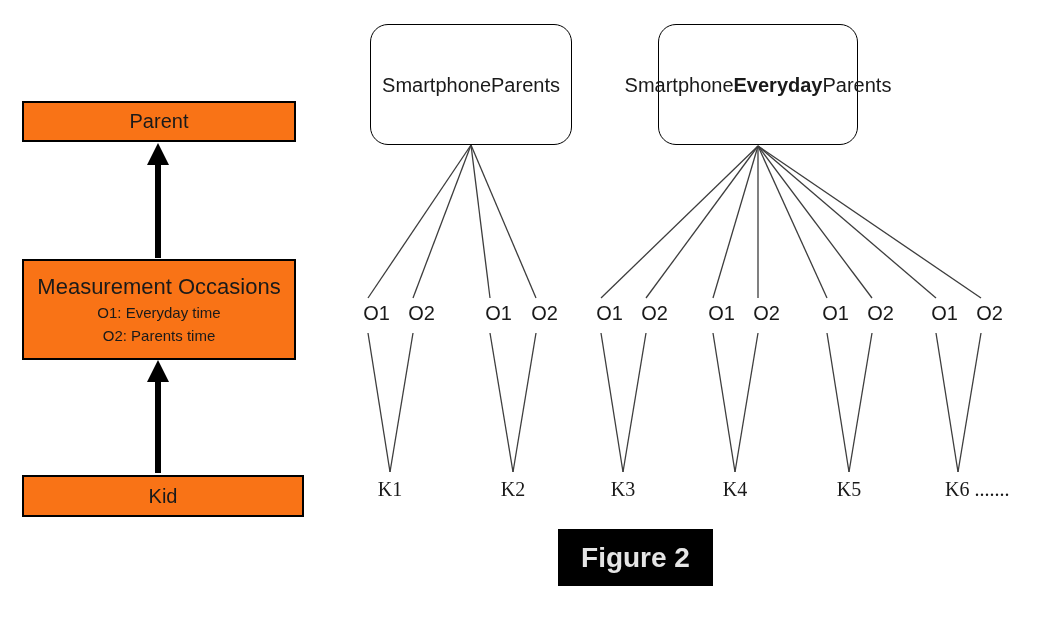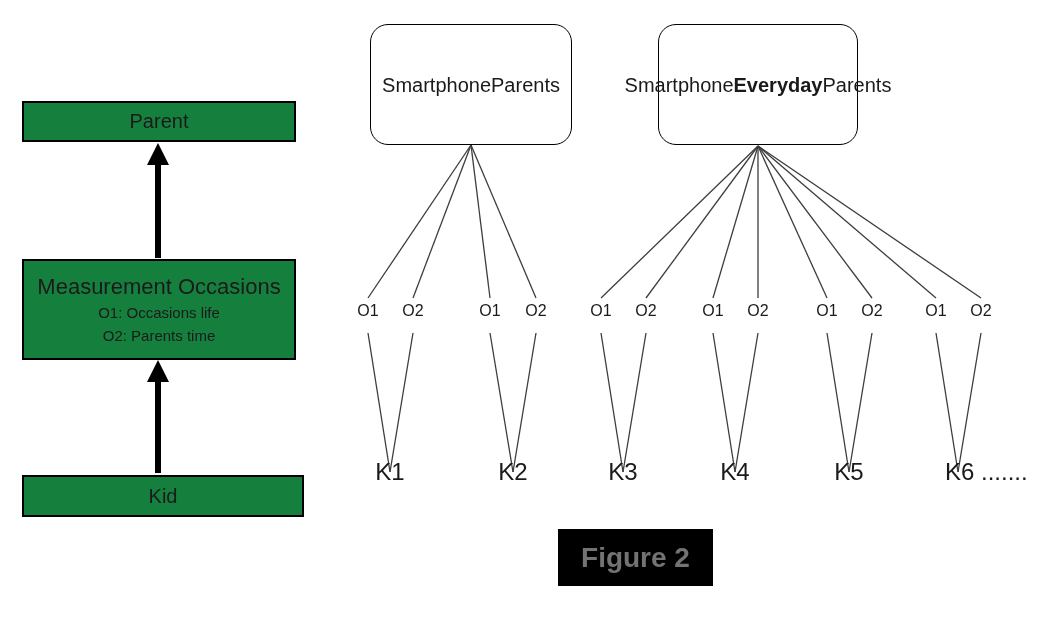--- a/index.html
+++ b/index.html
@@ -17,21 +17,21 @@
     overflow: hidden;
   }
   .lines-layer {
     position: absolute;
     left: 0;
     top: 0;
     z-index: 0;
   }
   .box {
     position: absolute;
-    background: #15803d;
+    background: #f97316;
     border: 2px solid #000000;
     box-sizing: border-box;
     display: flex;
     flex-direction: column;
     align-items: center;
     justify-content: center;
     text-align: center;
     z-index: 1;
   }
   .box-parent   { left: 22px;  top: 101px; width: 274px; height: 41px;  font-size: 20px; }
@@ -56,44 +56,45 @@
     line-height: 30px;
     z-index: 1;
   }
   .rounded-box .bold-line { font-weight: bold; }
   .group-box-1 { left: 370px; width: 202px; }
   .group-box-2 { left: 658px; width: 200px; }
   .o-label {
     position: absolute;
     top: 302px;
     width: 44px;
-    text-align: center;
-    font-size: 16px;
+    text-align: right;
+    font-size: 20px;
     z-index: 1;
   }
   .k-label {
     position: absolute;
-    top: 458px;
+    top: 478px;
     width: 60px;
     text-align: center;
-    font-size: 24px;
+    font-size: 20px;
     z-index: 1;
+    font-family: Liberation Serif, serif;
   }
   .k-label.wide {
     width: 120px;
     text-align: left;
   }
   .figure-tag {
     position: absolute;
     left: 558px;
     top: 529px;
     width: 155px;
     height: 57px;
     background: #000000;
-    color: #737373;
+    color: #e5e5e5;
     font-size: 28px;
     font-weight: bold;
     display: flex;
     align-items: center;
     justify-content: center;
     z-index: 1;
   }
 </style>
 </head>
 <body>
@@ -140,21 +141,21 @@
       <polygon points="158,143 147,165 169,165" stroke="none"></polygon>
     </g>
   </svg>
 
   <div class="box box-parent">
     <span>Parent</span>
   </div>
 
   <div class="box box-occasions">
     <div class="occ-title">Measurement Occasions</div>
-    <div class="occ-sub">O1: Occasions life</div>
+    <div class="occ-sub">O1: Everyday time</div>
     <div class="occ-sub">O2: Parents time</div>
   </div>
 
   <div class="box box-kid">
     <span>Kid</span>
   </div>
 
   <div class="rounded-box group-box-1">
     <div>Smartphone</div>
     <div>Parents</div>

